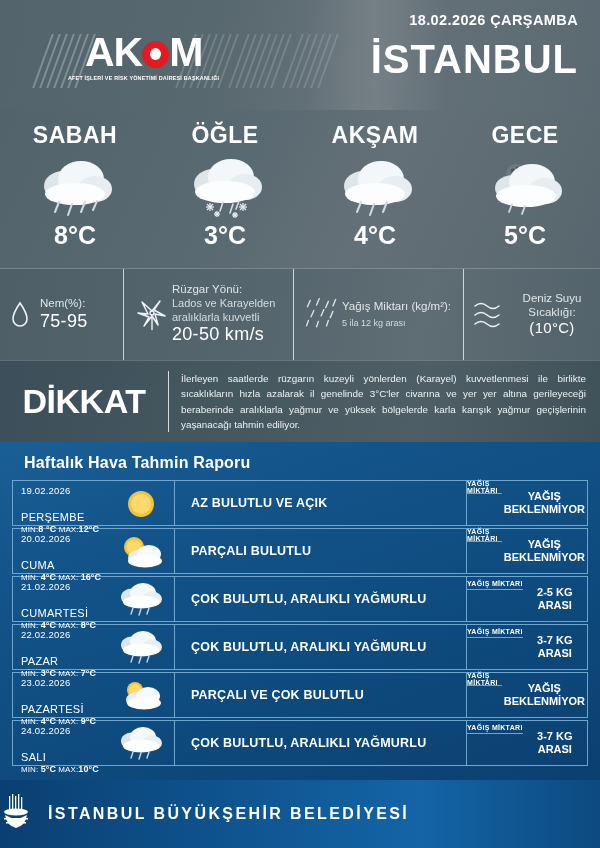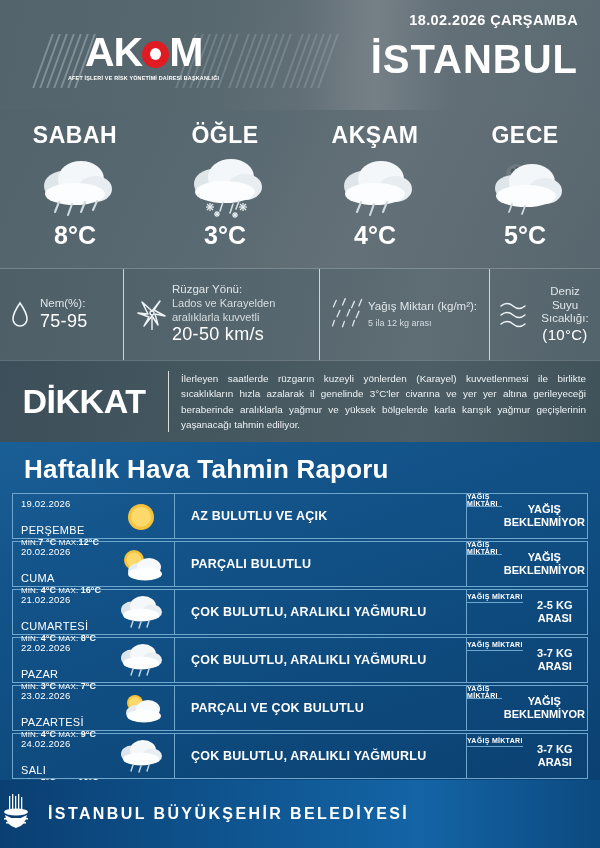--- a/index.html
+++ b/index.html
@@ -72,21 +72,21 @@
   .metrics {
     position:relative; height:92px;
     background:linear-gradient(100deg,#4e5f68 0%,#56666e 45%,#5f6d74 70%,#53636b 100%);
     border-top:1px solid rgba(255,255,255,.22);
     display:flex; align-items:center; color:#e9eef0;
   }
   .metric { display:flex; align-items:center; height:100%; padding:0 8px; }
   .metric + .metric { border-left:1.5px solid rgba(255,255,255,.72); }
   .m1 { width:123px; padding-left:0; }
   .m2 { width:170px; }
-  .m3 { width:170px;margin-left:26px; }
+  .m3 { width:170px; }
   .m4 { flex:1; }
   .m-icon { width:40px; display:flex; align-items:center; justify-content:center; }
   .m-txt { line-height:1.18; }
   .m-label { font-size:11.5px; color:#dfe6e9; }
   .m-sub { font-size:11px; color:#d4dde0; line-height:1.25; }
   .m-val { font-size:18px; color:#fff; letter-spacing:.3px; }
   .m-val.sm { font-size:15px; }
 
   
   .dikkat {
@@ -105,21 +105,21 @@
     font-size:9.9px; line-height:1.55; text-align:justify;
   }
 
   
   .weekly {
     position:relative; height:None;
     background:linear-gradient(160deg,#1a5f96 0%,#13548a 25%,#0f4c80 55%,#0b4071 100%);
     padding:10px 12px 14px 12px;
   }
   .weekly-title {
-    color:#fff; font-size:26px; font-weight:bold; letter-spacing:.2px;
+    color:#fff; font-size:16px; font-weight:bold; letter-spacing:.2px;
     margin:2px 0 8px 12px;
   }
   .wrow {
     display:flex; align-items:stretch; height:46px; margin-bottom:2px;
     border:1px solid #6fa6cd;
   }
   .wc-day {
     width:162px; padding:4px 16px 0 8px; position:relative;
     border-right:1px solid #6fa6cd; color:#fff;
   }
@@ -367,21 +367,21 @@
     <div class="dikkat-text">İlerleyen saatlerde rüzgarın kuzeyli yönlerden (Karayel) kuvvetlenmesi ile birlikte sıcaklıkların hızla azalarak il genelinde 3°C'ler civarına ve yer yer altına gerileyeceği beraberinde aralıklarla yağmur ve yüksek bölgelerde karla karışık yağmur geçişlerinin yaşanacağı tahmin ediliyor.</div>
   </div>
 
   <div class="weekly">
     <div class="weekly-title">Haftalık Hava Tahmin Raporu</div>
 
     <div class="wrow">
       <div class="wc-day">
         <div class="wc-date">19.02.2026</div>
         <div class="wc-dow">PERŞEMBE</div>
-        <div class="wc-mm"><span>MİN:</span><b>7 °C</b> <span>MAX:</span><b>12°C</b></div>
+        <div class="wc-mm"><span>MİN:</span><b>8 °C</b> <span>MAX:</span><b>12°C</b></div>
         <div class="wc-dayicon">
           <svg width="50" height="38" viewBox="0 0 50 38">
             <circle cx="25" cy="19" r="13" fill="#f5c33b"></circle>
             <circle cx="25" cy="19" r="10" fill="#fcd96a"></circle>
           </svg>
         </div>
       </div>
       <div class="wc-desc">AZ BULUTLU VE AÇIK</div>
       <div class="wc-prec">
         <div class="wc-prec-h">YAĞIŞ MİKTARI</div>

